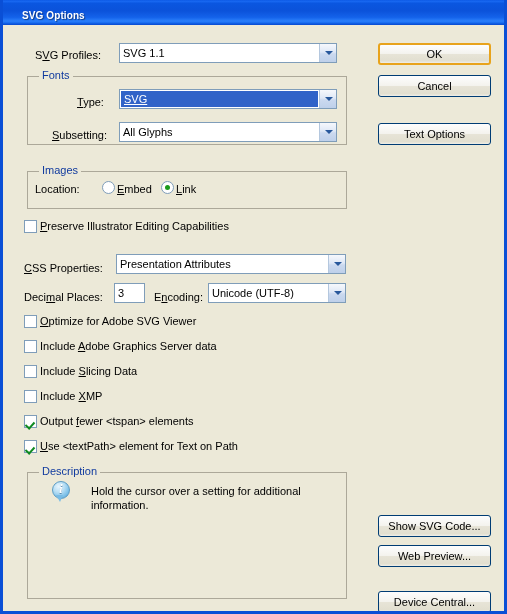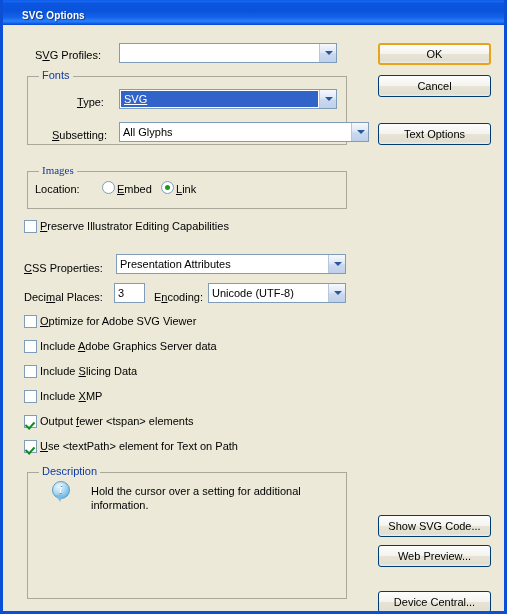--- a/index.html
+++ b/index.html
@@ -281,45 +281,46 @@
 <div id="dialog">
 
   <div class="titlebar">
     <div class="titlebar-text">SVG Options</div>
   </div>
 
   <div class="lbl" style="left:32px; top:48px;">
     S<span class="u">V</span>G Profiles:
   </div>
   <div class="combo" style="left:116px; top:43px; width:218px;">
+    <div class="combo-text">SVG 1.1</div>
     <div class="combo-btn"></div>
   </div>
 
   <div class="group" style="left:24px; top:76px; width:318px; height:67px;"></div>
   <div class="group-label" style="left:36px; top:70px;">Fonts</div>
 
   <div class="lbl" style="left:74px; top:95px;">
     <span class="u">T</span>ype:
   </div>
   <div class="combo focused" style="left:116px; top:89px; width:218px;">
     <div class="combo-inner-sel"></div>
     <div class="combo-text">SVG</div>
     <div class="combo-btn"></div>
   </div>
 
   <div class="lbl" style="left:49px; top:128px;">
     <span class="u">S</span>ubsetting:
   </div>
-  <div class="combo" style="left:116px; top:122px; width:250px;">
+  <div class="combo" style="left:116px; top:122px; width:218px;">
     <div class="combo-text">All Glyphs</div>
     <div class="combo-btn"></div>
   </div>
 
   <div class="group" style="left:24px; top:171px; width:318px; height:36px;"></div>
-  <div class="group-label" style="left:36px; top:165px;font-family:Liberation Serif, serif;">Images</div>
+  <div class="group-label" style="left:36px; top:165px;">Images</div>
 
   <div class="lbl" style="left:32px; top:182px;">Location:</div>
   <div class="radio" style="left:99px; top:181px;"></div>
   <div class="lbl" style="left:114px; top:182px;">
     <span class="u">E</span>mbed
   </div>
   <div class="radio selected" style="left:158px; top:181px;"></div>
   <div class="lbl" style="left:173px; top:182px;">
     <span class="u">L</span>ink
   </div>

